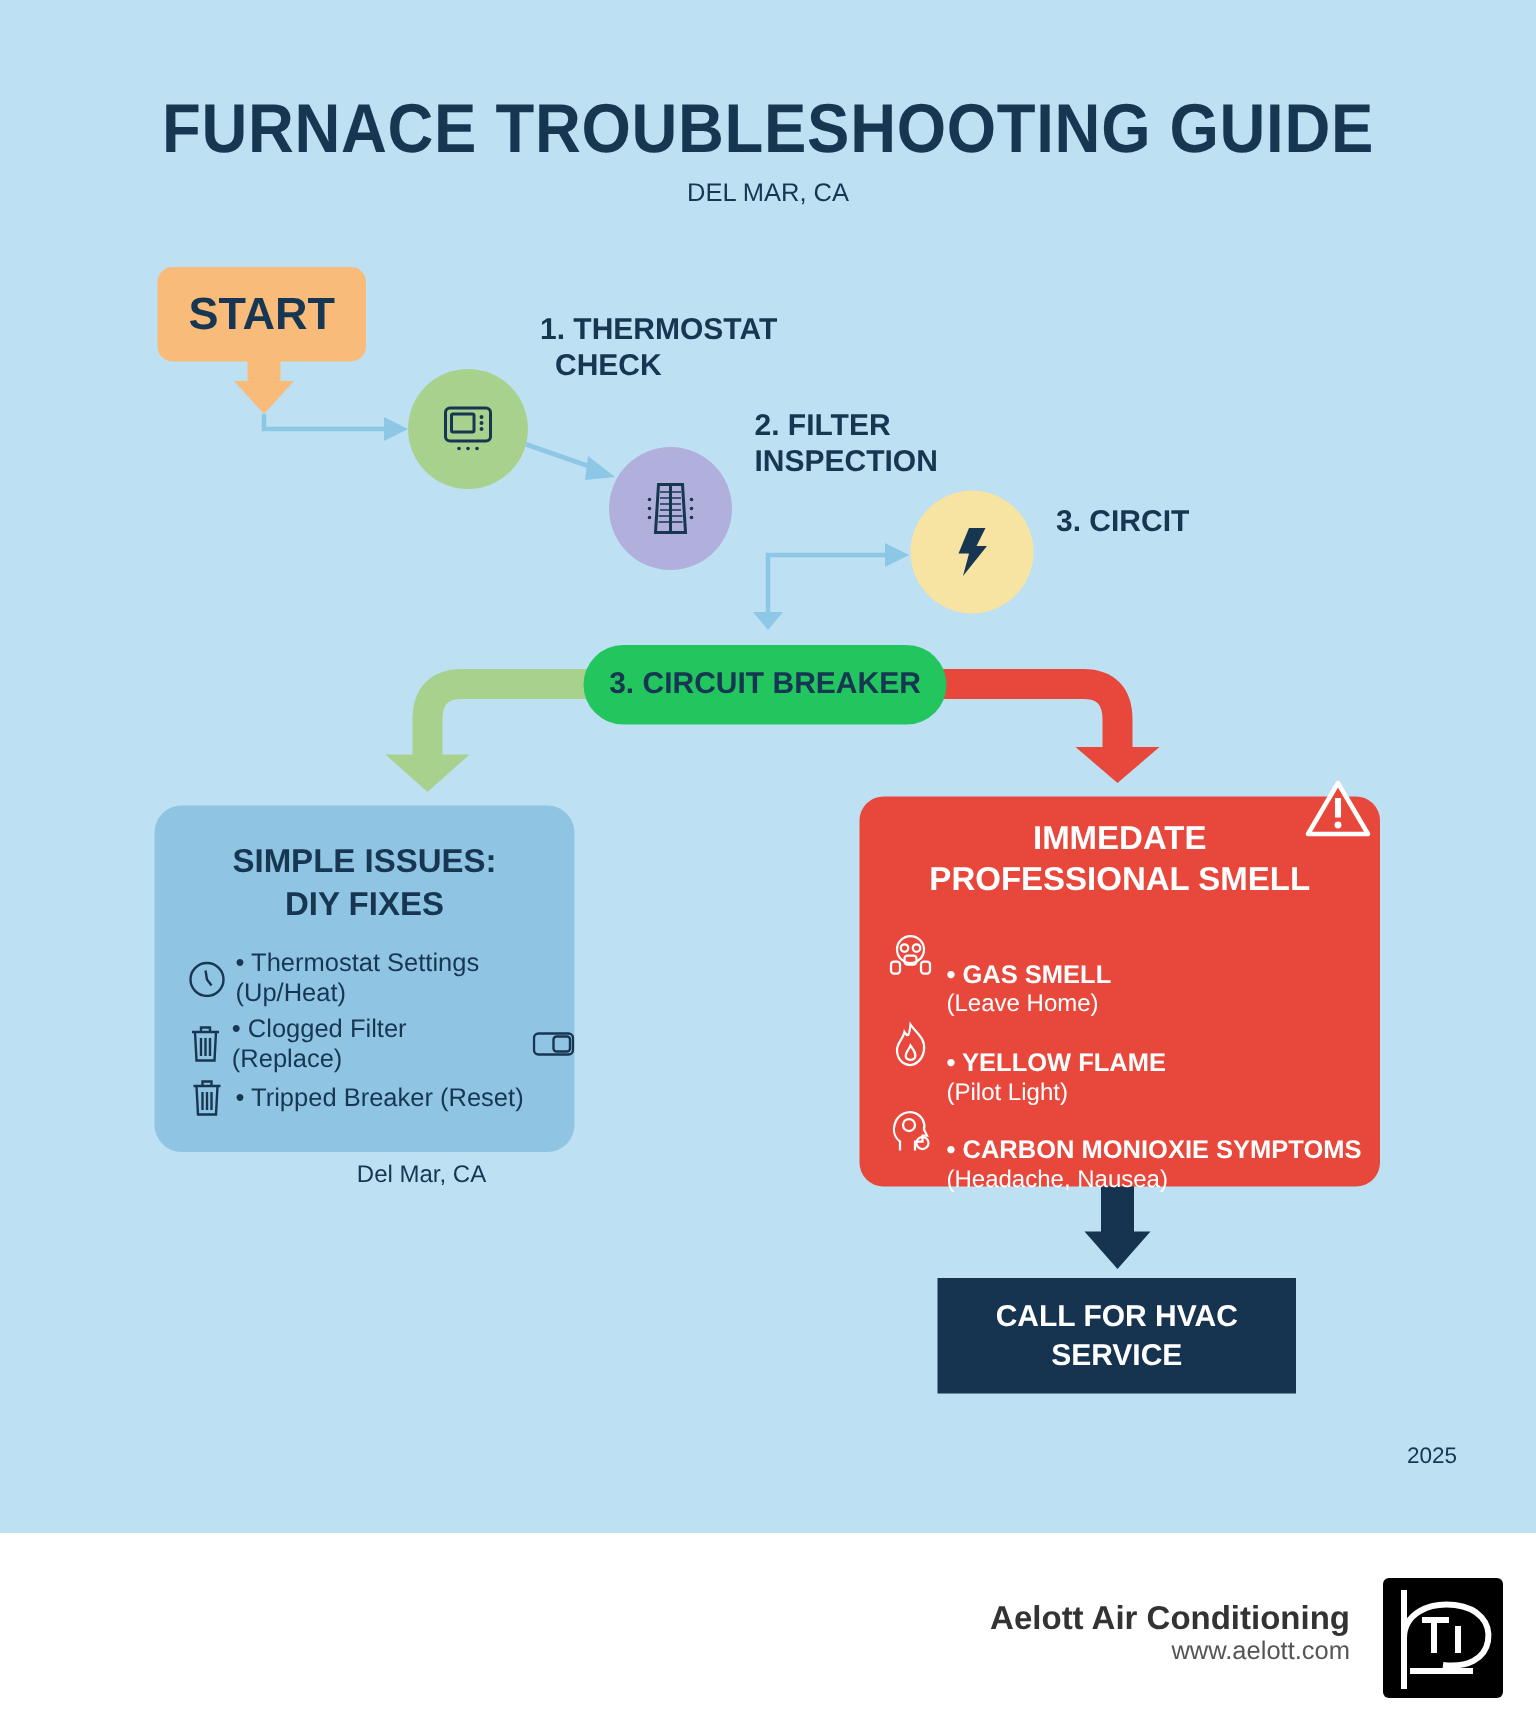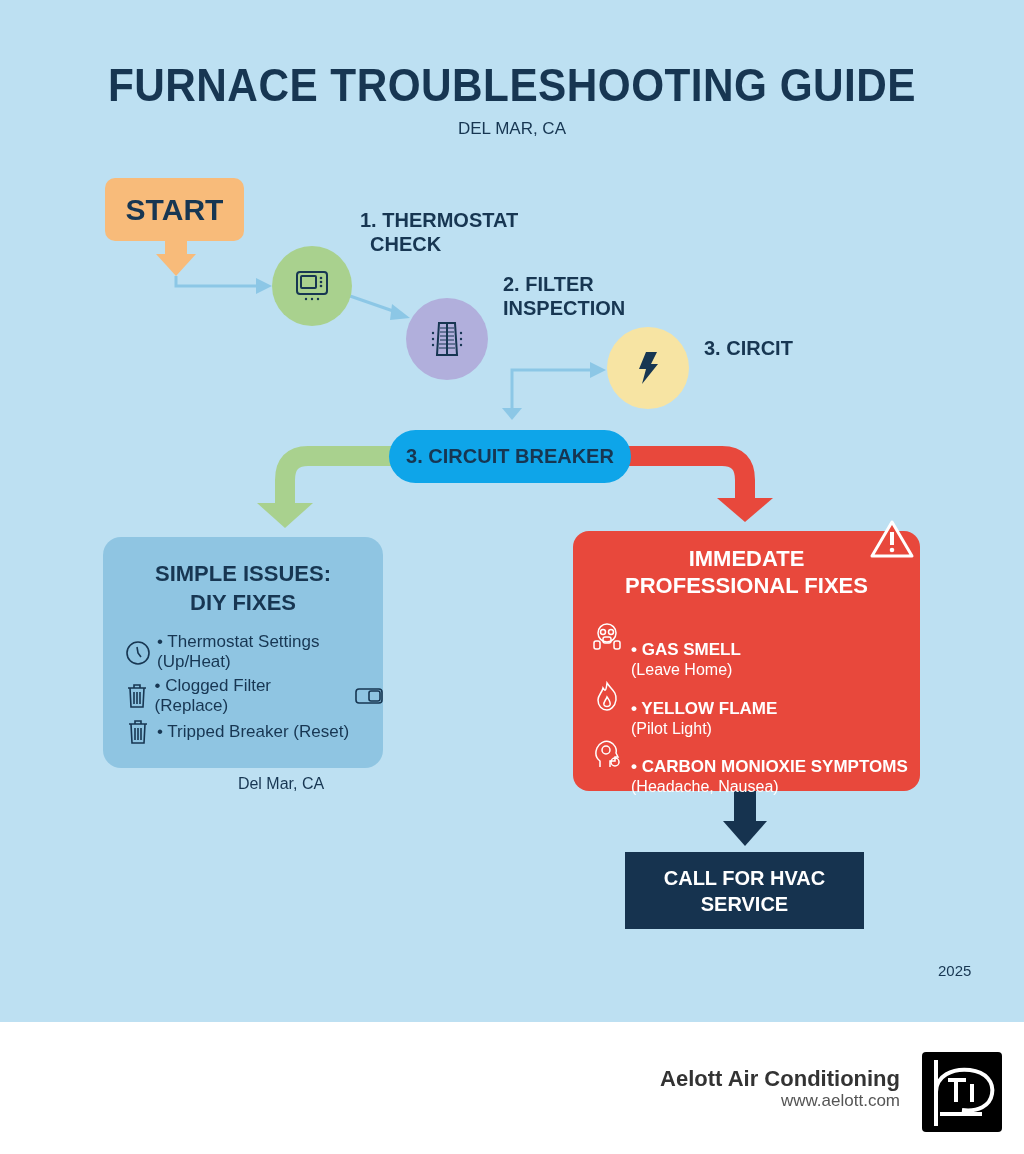--- a/index.html
+++ b/index.html
@@ -7,21 +7,21 @@
   .canvas { position: absolute; left: 0; top: 0; width: 1024px; height: 1022px; background: #bde0f2; }
   .abs { position: absolute; }
   .title { left: 0; width: 1024px; top: 58px; text-align: center; font-size: 46px; font-weight: 700; color: #173652; letter-spacing: 0.5px; transform: scaleX(0.92); }
   .subtitle { left: 0; width: 1024px; top: 119px; text-align: center; font-size: 17px; color: #173652; }
   .start { left: 105px; top: 178px; width: 139px; height: 63px; background: #f8bb7a; border-radius: 10px; color: #173652; font-weight: 700; font-size: 30px; display: flex; align-items: center; justify-content: center; }
   .circle { border-radius: 50%; display: flex; align-items: center; justify-content: center; }
   .c-thermo { left: 272px; top: 246px; width: 80px; height: 80px; background: #a9d18e; }
   .c-filter { left: 406px; top: 298px; width: 82px; height: 82px; background: #b1afdc; }
   .c-circuit { left: 607px; top: 327px; width: 82px; height: 82px; background: #f7e4a3; }
   .step-label { color: #173652; font-weight: 700; font-size: 20px; line-height: 24px; }
-  .pill { left: 389px; top: 430px; width: 242px; height: 53px; background: #0ea5e9; border-radius: 27px; color: #173652; font-weight: 700; font-size: 20px; display: flex; align-items: center; justify-content: center; }
+  .pill { left: 389px; top: 430px; width: 242px; height: 53px; background: #22c55e; border-radius: 27px; color: #173652; font-weight: 700; font-size: 20px; display: flex; align-items: center; justify-content: center; }
   .diy { left: 103px; top: 537px; width: 280px; height: 231px; background: #8fc5e2; border-radius: 18px; }
   .diy-title { position: absolute; left: 0; top: 22px; width: 100%; text-align: center; font-size: 22px; font-weight: 700; color: #173652; line-height: 29px; }
   .diy-item { position: absolute; left: 22px; display: flex; align-items: center; font-size: 17px; color: #173652; }
   .diy-item .ic { width: 26px; height: 26px; margin-right: 6px; display: flex; align-items: center; justify-content: center; }
   .diy-caption { left: 103px; width: 356px; top: 775px; text-align: center; font-size: 16px; color: #173652; }
   .pro { left: 573px; top: 531px; width: 347px; height: 260px; background: #e8483c; border-radius: 16px; }
   .pro-title { position: absolute; left: 0; top: 14px; width: 100%; text-align: center; color: #fff; font-weight: 700; font-size: 22px; line-height: 27px; }
   .pro-item { position: absolute; left: 18px; display: flex; align-items: flex-start; color: #fff; }
   .pro-item .ic { width: 32px; height: 32px; margin-right: 8px; margin-top: 6px; }
   .pro-item .head { font-weight: 700; font-size: 17px; line-height: 21px; margin-top: 24px; }
@@ -154,21 +154,21 @@
           </svg>
       </span>
       <span>• Tripped Breaker (Reset)</span>
     </div>
   </div>
   <div class="abs diy-caption">Del Mar, CA</div>
 
   <div class="abs pro">
     <div class="pro-title">
       <div>IMMEDATE</div>
-      <div>PROFESSIONAL FIXES</div>
+      <div>PROFESSIONAL SMELL</div>
     </div>
     <div class="pro-item" style="top:84px;">
       <span class="ic">
         <svg width="32" height="32" viewBox="0 0 32 32" fill="none" stroke="#fff" stroke-width="1.5">
             <circle cx="16" cy="12" r="9"></circle>
             <circle cx="12" cy="11" r="2.5"></circle>
             <circle cx="20" cy="11" r="2.5"></circle>
             <rect x="12" y="16" width="8" height="6" rx="2"></rect>
             <rect x="3" y="20" width="6" height="8" rx="2"></rect>
             <rect x="23" y="20" width="6" height="8" rx="2"></rect>

